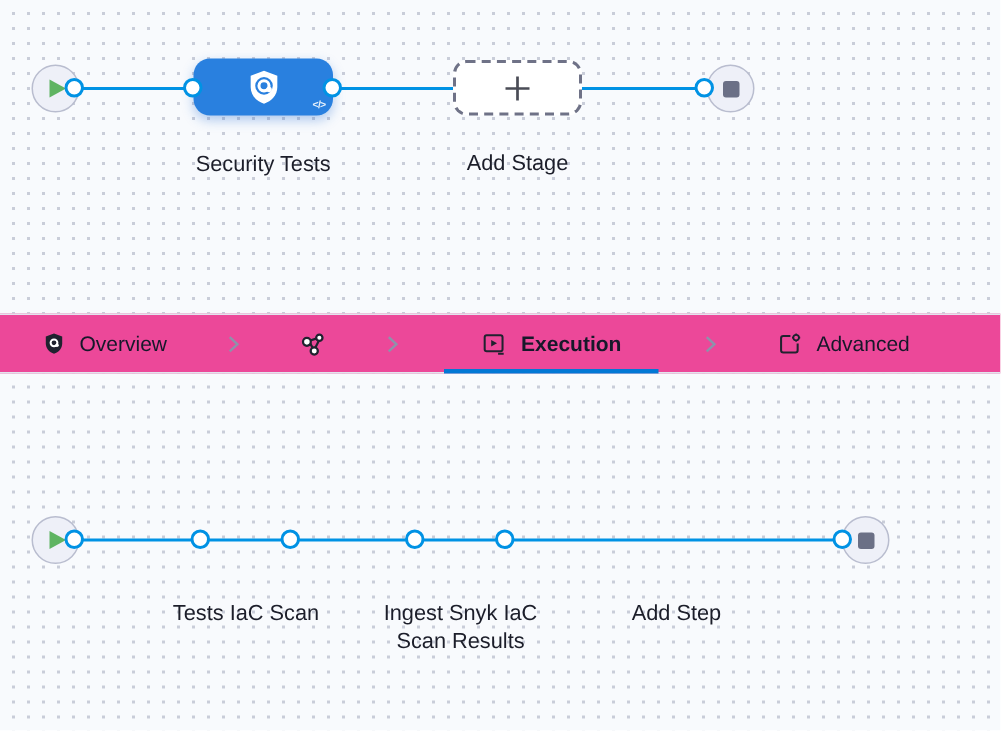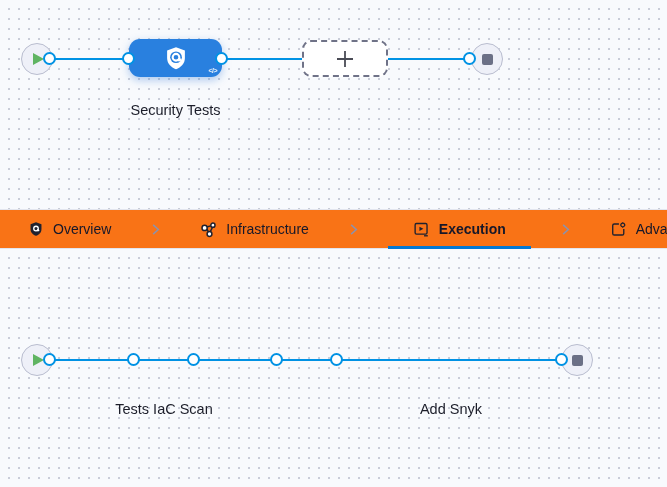--- a/index.html
+++ b/index.html
@@ -68,21 +68,21 @@
 
   
   .node-label{
     position:absolute;text-align:center;
     font-size:14.5px;line-height:19px;color:var(--label_text,#1c1e2a);z-index:2;
   }
 
   
   .tabbar{
     position:absolute;left:0;top:209px;width:667px;height:40px;
-    background:#f97316;border-top:1px solid var(--tabbar_border,#e2e5ee);
+    background:#ec4899;border-top:1px solid var(--tabbar_border,#e2e5ee);
     border-bottom:1px solid var(--tabbar_border,#e2e5ee);
     box-sizing:border-box;display:flex;align-items:center;padding-left:18px;z-index:3;
   }
   .tab{
     position:relative;height:100%;display:flex;align-items:center;gap:9px;
     padding:0 10px;font-size:14px;font-weight:500;color:#16182a;cursor:pointer;white-space:nowrap;
   }
   .tab.active{padding:0 25px;font-weight:600;align-items:center;}
   .tab .underline{
     position:absolute;left:0;right:0;bottom:-1px;height:3px;
@@ -127,20 +127,21 @@
     <div class="roundnode" style="left:471px;top:43px;">
       <div class="stop-sq"></div>
     </div>
 
     <div class="port" style="left:43px;top:52px;"></div>
     <div class="port" style="left:122px;top:52px;"></div>
     <div class="port" style="left:215px;top:52px;"></div>
     <div class="port" style="left:463px;top:52px;"></div>
 
     <div class="node-label" style="left:95px;top:101px;width:161px;">Security Tests</div>
+    <div class="node-label" style="left:285px;top:100px;width:120px;">Add Stage</div>
   </div>
 
   <div class="tabbar">
 
     <div class="tab">
       <span>
         <svg width="16" height="16" viewBox="0 0 24 24">
           <path d="M12 2 L20.2 5 V12 C20.2 17.2 16.6 20.7 12 22.3 C7.4 20.7 3.8 17.2 3.8 12 V5 Z" fill="#20222f"></path>
           <circle cx="12" cy="11.3" r="3.4" fill="none" stroke="#ffffff" stroke-width="2"></circle>
           <circle cx="15" cy="13.7" r="1.8" fill="#ffffff"></circle>
@@ -159,21 +160,20 @@
       <span>
         <svg width="17" height="17" viewBox="0 0 17 17">
           <g fill="none" stroke="#20222f" stroke-width="1.5">
             <path d="M6.2 6.2 L11.3 4.6 M6.6 7.6 L8.6 11.2 M12.4 6.5 L9.8 11.6"></path>
             <circle cx="4.6" cy="6.9" r="2.6" fill="#fff"></circle>
             <circle cx="12.9" cy="4.2" r="2.1" fill="#fff"></circle>
             <circle cx="9.5" cy="13" r="2.4" fill="#fff"></circle>
           </g>
         </svg>
       </span>
-      <span>Infrastructure</span>
     </div>
 
     <span class="sep">
       <svg width="15" height="15" viewBox="0 0 16 16">
           <path d="M5.5 3 L11 8 L5.5 13" fill="none" stroke="#8e92ab" stroke-width="1.7"></path>
         </svg>
     </span>
 
     <div class="tab active">
       <span>
@@ -217,16 +217,17 @@
     </div>
 
     <div class="port" style="left:43px;top:104px;"></div>
     <div class="port" style="left:127px;top:104px;"></div>
     <div class="port" style="left:187px;top:104px;"></div>
     <div class="port" style="left:270px;top:104px;"></div>
     <div class="port" style="left:330px;top:104px;"></div>
     <div class="port" style="left:555px;top:104px;"></div>
 
     <div class="node-label" style="left:94px;top:151px;width:140px;">Tests IaC Scan</div>
-    <div class="node-label" style="left:391px;top:151px;width:120px;">Add Snyk</div>
+    <div class="node-label" style="left:247px;top:151px;width:120px;">Ingest Snyk IaC Scan Results</div>
+    <div class="node-label" style="left:391px;top:151px;width:120px;">Add Step</div>
   </div>
 
 </div>
 
 </body></html>

